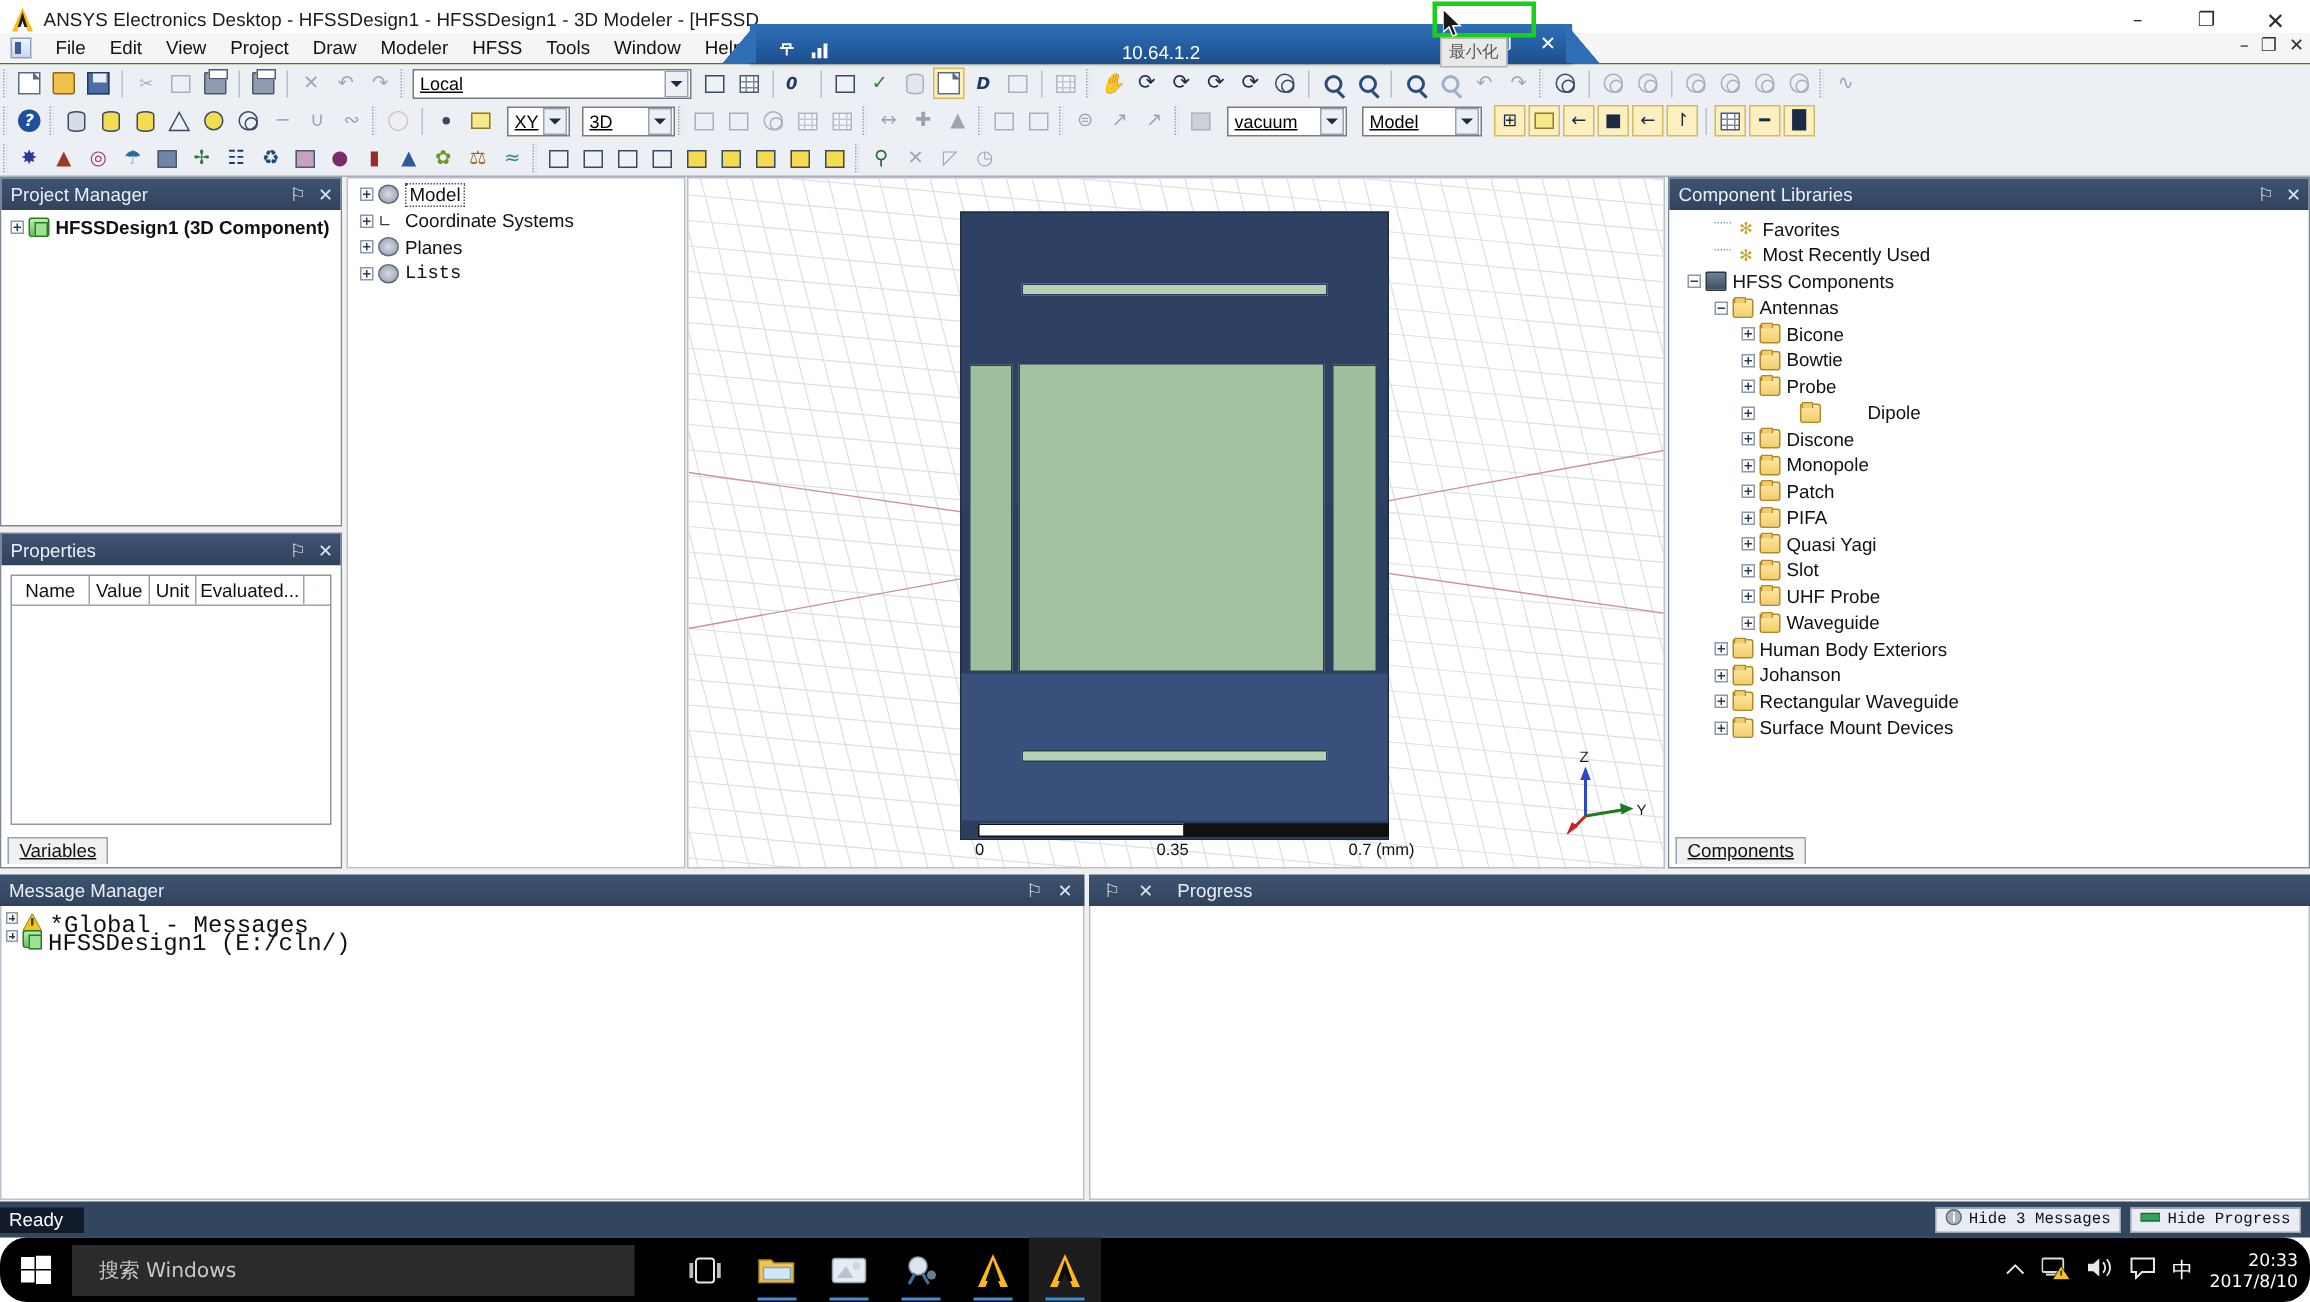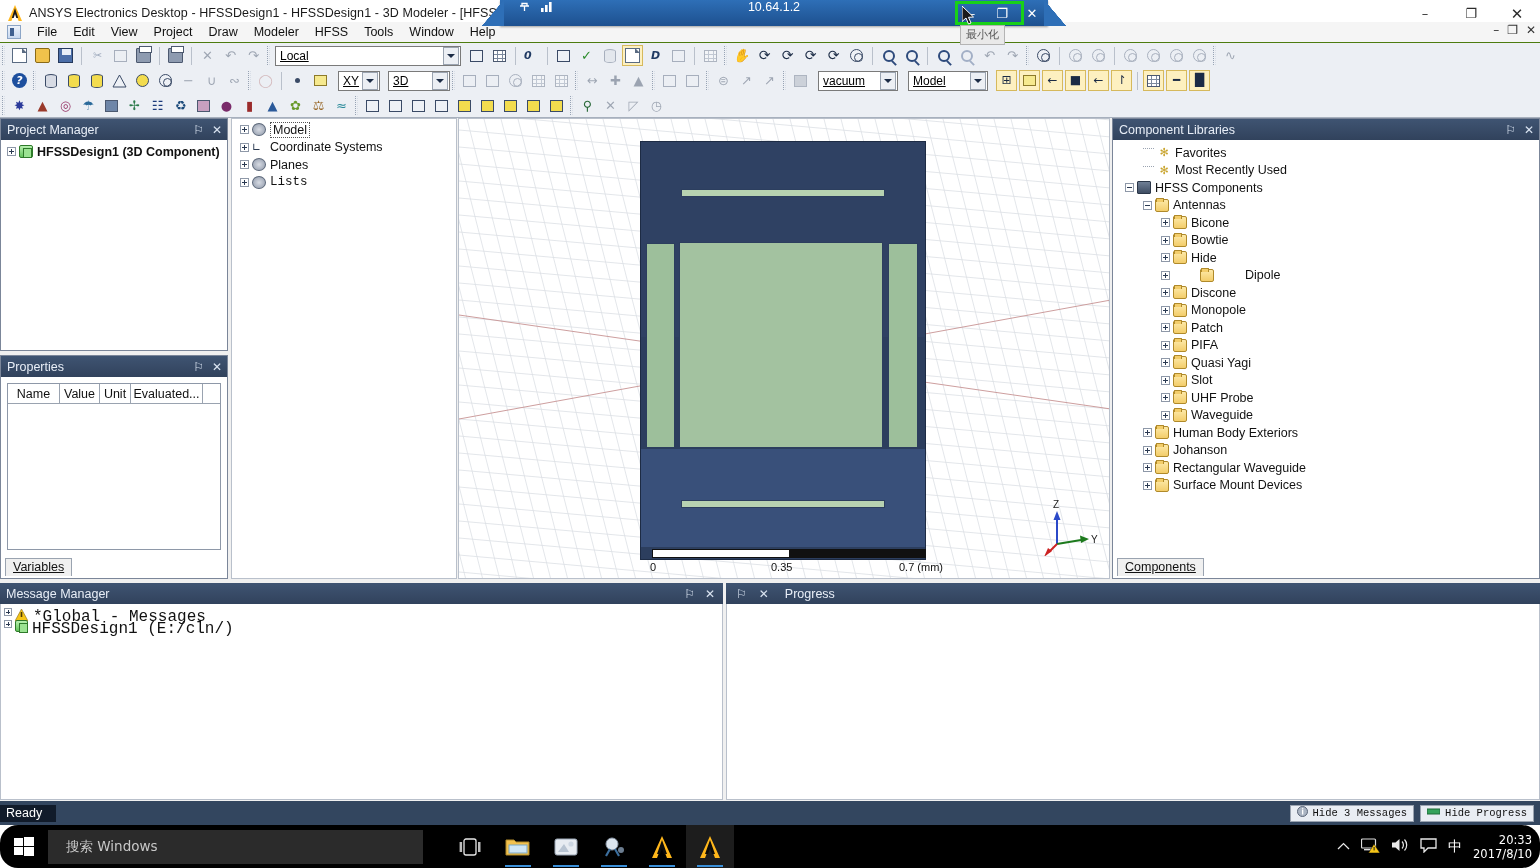--- a/index.html
+++ b/index.html
@@ -238,24 +238,24 @@
     font-family:"DejaVu Sans", sans-serif;
   }
   .tb-item { width:48px; height:43px; display:flex; align-items:center; justify-content:center; position:relative; }
   .tb-item.active { background:#1d1d1d; }
   .tb-underline { position:absolute; left:11px; bottom:1px; width:26px; height:2px; background:#3a8fd8; }
   #tray { position:absolute; right:0; top:0; height:43px; display:flex; align-items:center; padding-right:8px; gap:11px; color:#fff; }
   #clock { color:#fff; font-size:11.5px; text-align:right; line-height:14px; font-family:"DejaVu Sans", sans-serif; }
 
   
   #rdpbar {
-    position:absolute; left:500px; top:0; width:548px; height:26px; z-index:50;
+    position:absolute; left:500px; top:16px; width:548px; height:26px; z-index:50;
     background:linear-gradient(#2e6fb7,#1d508f);
     border-bottom-left-radius:0; border-bottom-right-radius:0;
-    display:flex; align-items:flex-start; color:#fff;
+    display:flex; align-items:flex-end; color:#fff;
     box-shadow:0 1px 2px rgba(0,0,0,0.35);
   }
   #rdpbar:before, #rdpbar:after {
     content:""; position:absolute; top:0; width:22px; height:26px;
   }
   #rdpbar:before { left:-18px; background:linear-gradient(to bottom right, transparent 49%, #2e6fb7 50%); }
   #rdpbar:after  { right:-18px; background:linear-gradient(to bottom left, transparent 49%, #2e6fb7 50%); }
   .rdp-ip { position:absolute; left:0; right:0; text-align:center; font-size:12.5px; color:#fff; }
   .rdp-btns { position:absolute; right:6px; top:0; height:26px; display:flex; align-items:center; gap:10px; }
   .rdp-btn { color:#fff; font-size:13px; font-family:"DejaVu Sans", sans-serif; width:20px; text-align:center; }
@@ -946,21 +946,21 @@
             <span>Bicone</span>
           </div>
           <div class="trow" style="padding-left: 36px;">
             <span class="expander plus"></span>
             <span class="tree-ico ti-folder"></span>
             <span>Bowtie</span>
           </div>
           <div class="trow" style="padding-left: 36px;">
             <span class="expander plus"></span>
             <span class="tree-ico ti-folder"></span>
-            <span>Hide</span>
+            <span>Probe</span>
           </div>
           <div class="trow" style="padding-left: 36px; gap: 27px;">
             <span class="expander plus"></span>
             <span class="tree-ico ti-folder"></span>
             <span>Dipole</span>
           </div>
           <div class="trow" style="padding-left: 36px;">
             <span class="expander plus"></span>
             <span class="tree-ico ti-folder"></span>
             <span>Discone</span>

